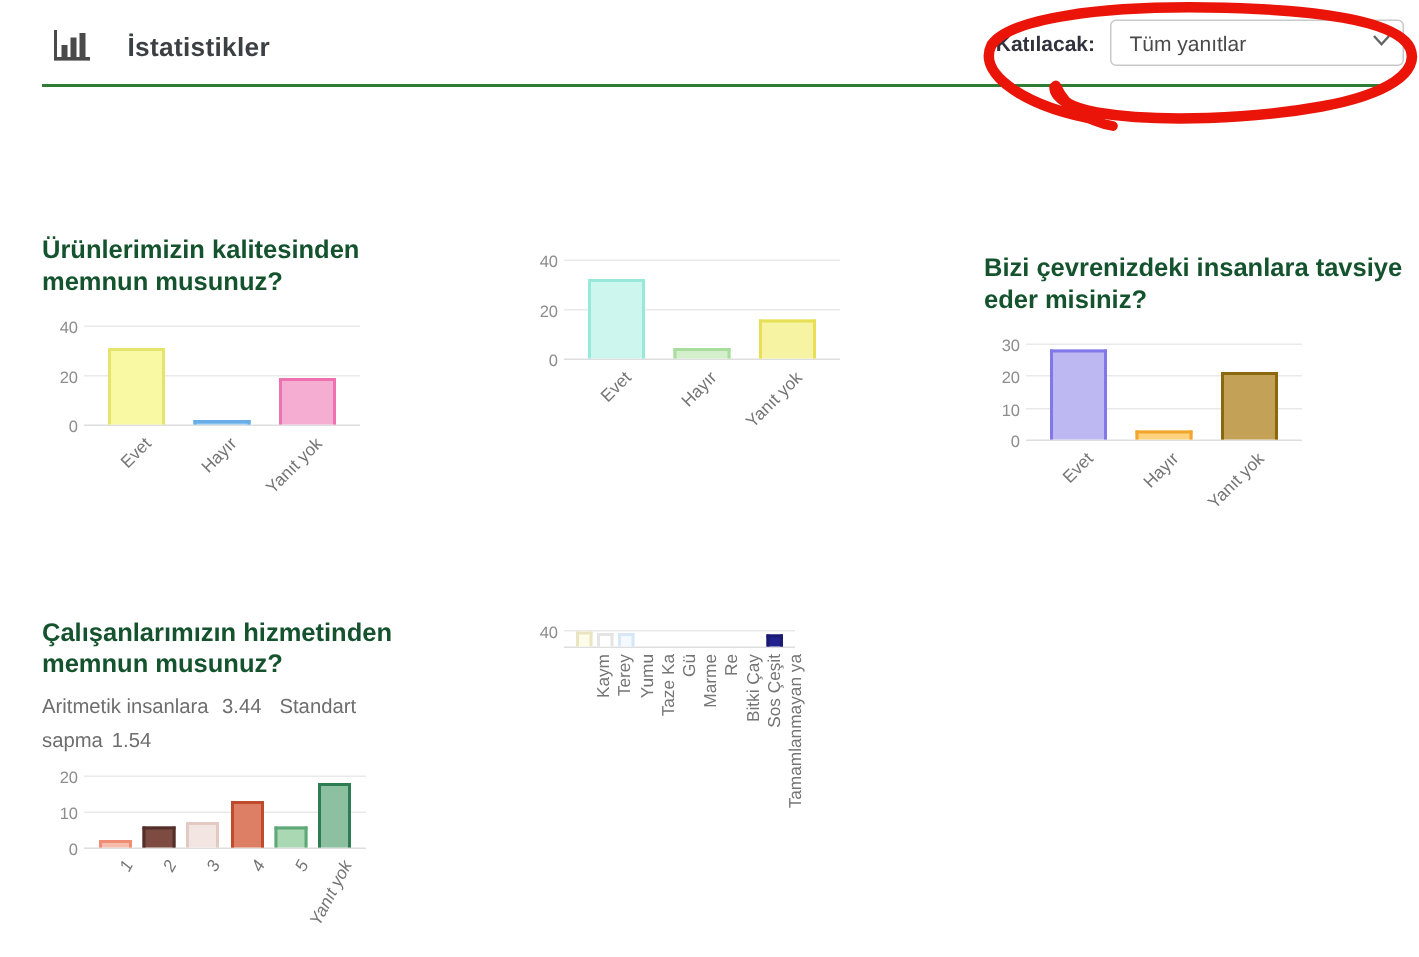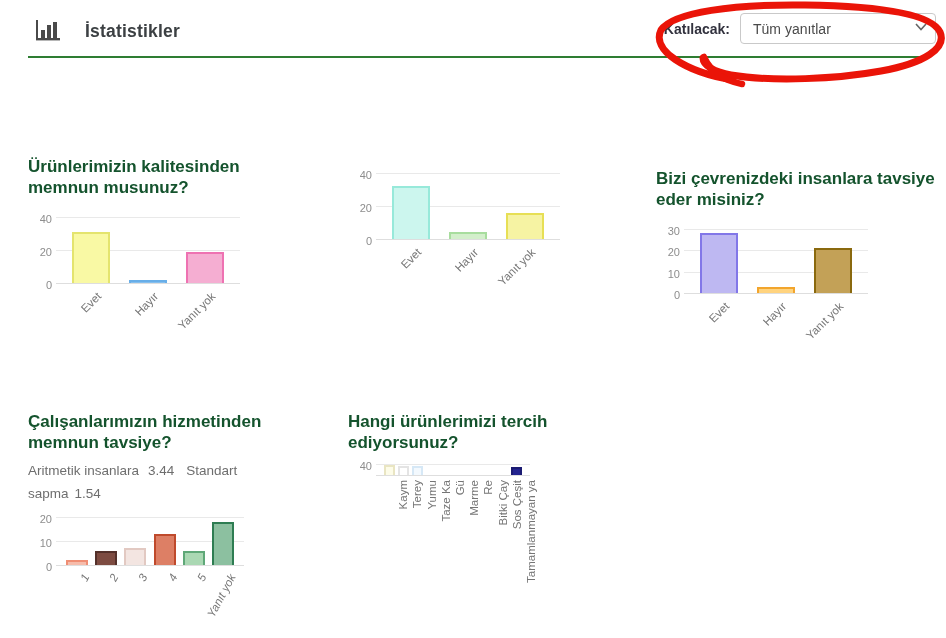--- a/index.html
+++ b/index.html
@@ -121,21 +121,21 @@
         <div class="bar" style="left: 9.66667px; width: 38px; height: 60px; background: rgb(190, 184, 242); border-color: rgb(130, 119, 232);"></div>
         <div class="bar" style="left: 67px; width: 38px; height: 6px; background: rgb(255, 211, 126); border-color: rgb(242, 165, 45);"></div>
         <div class="bar" style="left: 124.333px; width: 38px; height: 45px; background: rgb(195, 161, 87); border-color: rgb(138, 105, 14);"></div>
         <div class="xl" style="left: -59.3333px; top: 70px; width: 92px; transform: rotate(-45deg);">Evet</div>
         <div class="xl" style="left: -2px; top: 70px; width: 92px; transform: rotate(-45deg);">Hayır</div>
         <div class="xl" style="left: 55.3333px; top: 70px; width: 92px; transform: rotate(-45deg);">Yanıt yok</div>
       </div>
   </section>
 
   <section class="chart-block" style="left:28px;top:411px;width:305px;">
-    <h2 class="ct" style="width:260px;">Çalışanlarımızın hizmetinden memnun tavsiye?</h2>
+    <h2 class="ct" style="width:260px;">Çalışanlarımızın hizmetinden memnun musunuz?</h2>
     <div class="stats">
       <span>Aritmetik insanlara</span><span class="v1">3.44</span><span>Standart sapma</span><span class="v2">1.54</span>
     </div>
     <div class="chart" style="margin-top: 12px; width: 176px; height: 48px;">
         <div class="gl base" style="bottom: 0px; width: 188px;"></div>
         <div class="yt" style="bottom: -7px;">0</div>
         <div class="gl" style="bottom: 24px; width: 188px;"></div>
         <div class="yt" style="bottom: 17px;">10</div>
         <div class="gl" style="bottom: 48px; width: 188px;"></div>
         <div class="yt" style="bottom: 41px;">20</div>
@@ -148,21 +148,20 @@
         <div class="xl it" style="left: -61.3333px; top: 54px; width: 80px; transform: rotate(-62deg);">1</div>
         <div class="xl it" style="left: -32px; top: 54px; width: 80px; transform: rotate(-62deg);">2</div>
         <div class="xl it" style="left: -2.66667px; top: 54px; width: 80px; transform: rotate(-62deg);">3</div>
         <div class="xl it" style="left: 26.6667px; top: 54px; width: 80px; transform: rotate(-62deg);">4</div>
         <div class="xl it" style="left: 56px; top: 54px; width: 80px; transform: rotate(-62deg);">5</div>
         <div class="xl it" style="left: 85.3333px; top: 54px; width: 80px; transform: rotate(-62deg);">Yanıt yok</div>
       </div>
   </section>
 
   <section class="chart-block" style="left:348px;top:411px;width:305px;">
-    <h2 class="ct" style="width:250px;">Hangi ürünlerimizi tercih ediyorsunuz?</h2>
     <div class="chart" style="margin-top: 8px; width: 142px; height: 13px;">
         <div class="gl base" style="bottom: 0px; width: 154px;"></div>
         <div class="gl" style="bottom: 10.8333px; width: 154px;"></div>
         <div class="yt" style="bottom: 3.83333px;">40</div>
         <div class="bar" style="left: 1.6px; width: 11px; height: 10px; background: rgb(253, 252, 232); border-color: rgb(233, 229, 194);"></div>
         <div class="bar" style="left: 15.8px; width: 11px; height: 9px; background: rgb(255, 255, 255); border-color: rgb(228, 228, 228);"></div>
         <div class="bar" style="left: 30px; width: 11px; height: 9px; background: rgb(243, 249, 254); border-color: rgb(214, 232, 246);"></div>
         <div class="bar" style="left: 129.4px; width: 11px; height: 8px; background: rgb(35, 35, 143); border-color: rgb(27, 27, 114);"></div>
         <div class="xl" style="left: -114.9px; top: 17px; width: 130px; transform: rotate(-90deg);">Kaym</div>
         <div class="xl" style="left: -100.7px; top: 17px; width: 130px; transform: rotate(-90deg);">Terey</div>

